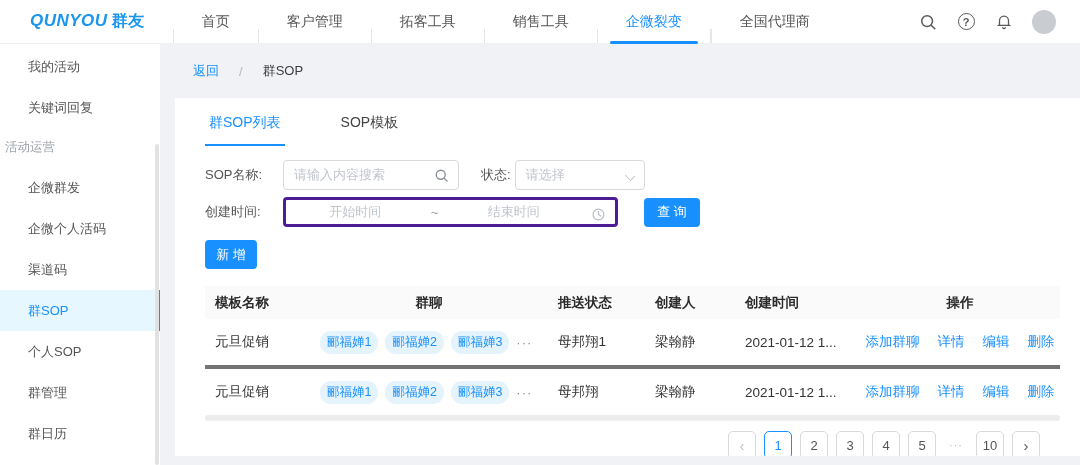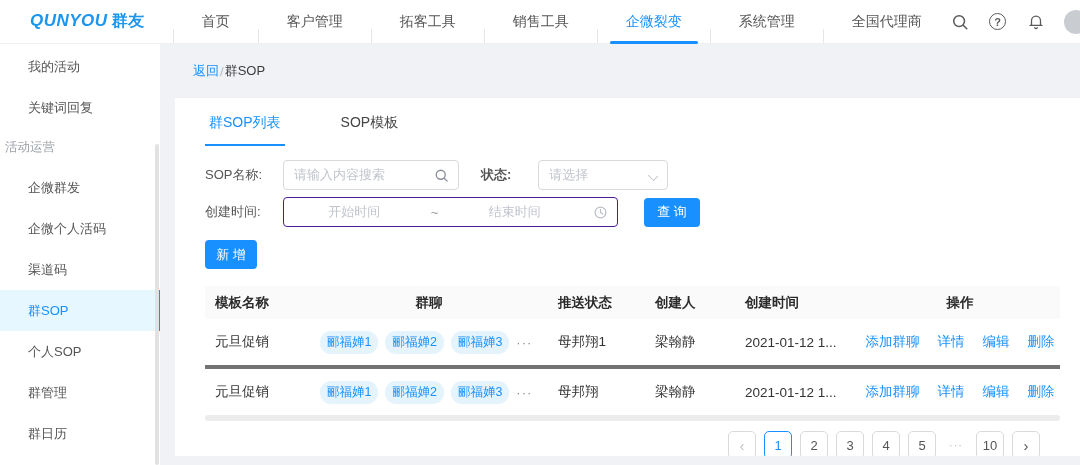--- a/index.html
+++ b/index.html
@@ -35,48 +35,48 @@
     color:#555; cursor:pointer; position:relative; white-space:nowrap; }
   .side-section { height:39px; line-height:39px; padding-left:5px; font-size:12.5px;
     color:#9aa0a6; white-space:nowrap; }
   .side-item.active { background:#e6f7ff; color:#1890ff; }
   .side-item.active::after { content:""; position:absolute; right:0; top:0; bottom:0;
     width:3px; background:#1890ff; }
   .side-scrollbar { position:absolute; right:1px; top:100px; bottom:0; width:4px;
     background:#e2e2e2; border-radius:2px; }
 
   .main { flex:1; background:#f0f2f5; padding:0 0 0 15px; display:flex; flex-direction:column; }
-  .breadcrumb { height:54px; display:flex; align-items:center; gap:1px;
+  .breadcrumb { height:54px; display:flex; align-items:center; gap:20px;
     padding-left:18px; font-size:13px; }
   .bc-back { color:#1890ff; cursor:pointer; }
   .bc-sep { color:#b9b9b9; }
   .bc-current { color:#3c3c3c; }
 
   
   .card { background:#fff; height:358px; padding:0 0 6px 0; overflow:hidden; }
   .tabs { display:flex; gap:52px; padding:0 30px; }
   .tab { padding:16px 4px 12px; font-size:14px; color:#444; cursor:pointer;
     border-bottom:2px solid transparent; }
   .tab.active { color:#1890ff; border-bottom-color:#1890ff; }
 
   .filters { padding:14px 30px 0; font-size:13px; color:#555; }
   .filter-row { display:flex; align-items:center; margin-bottom:7px; }
   .f-label { width:78px; white-space:nowrap; }
   .text-input { position:relative; width:176px; height:30px; border:1px solid #d9d9d9;
     border-radius:4px; display:flex; align-items:center; padding:0 30px 0 10px;
     background:#fff; }
   .placeholder { color:#c0c4cc; font-size:13px; white-space:nowrap; overflow:hidden; }
   .input-icon { position:absolute; right:9px; top:7px; }
-  .f-label2 { margin-left:22px; margin-right:27px; white-space:nowrap;font-weight:bold; }
+  .f-label2 { margin-left:22px; margin-right:4px; white-space:nowrap; }
   .select-box { position:relative; width:130px; height:30px; border:1px solid #d9d9d9;
     border-radius:4px; display:flex; align-items:center; padding:0 26px 0 10px; background:#fff; }
   .chevron { position:absolute; right:10px; top:11px; width:8px; height:8px;
     border-right:1.5px solid #c0c4cc; border-bottom:1.5px solid #c0c4cc;
     transform:rotate(45deg) scaleY(.8); }
-  .range-input { position:relative; width:335px; height:30px; border:1px solid #4c1d95;
+  .range-input { position:relative; width:335px; height:30px; border:3px solid #4c1d95;
     border-radius:4px; display:flex; align-items:center; background:#fff; padding:0 32px 0 0; }
   .range-start,.range-end { flex:1; text-align:center; }
   .range-sep { color:#999; padding:0 6px; }
   .btn { background:#1890ff; color:#fff; border:none; border-radius:4px; font-size:13px;
     cursor:pointer; font-family:inherit; }
   .btn-query { width:56px; height:29px; margin-left:26px; }
   .btn-add { width:52px; height:29px; margin:13px 0 0 30px; display:block; }
 
   
   .table { margin:17px 20px 0 30px; font-size:13.5px; }
@@ -124,21 +124,20 @@
     <div class="nav-item">首页</div>
     <span class="vdiv"></span>
     <div class="nav-item">客户管理</div>
     <span class="vdiv"></span>
     <div class="nav-item">拓客工具</div>
     <span class="vdiv"></span>
     <div class="nav-item">销售工具</div>
     <span class="vdiv"></span>
     <div class="nav-item active">企微裂变</div>
     <span class="vdiv"></span>
-    <div class="nav-item">系统管理</div>
     <span class="vdiv"></span>
     <div class="nav-item">全国代理商</div>
   </nav>
   <div class="top-right">
     <div class="icon-btn">
       <svg width="18" height="18" viewBox="0 0 20 20" fill="none" stroke="#595959" stroke-width="1.7" stroke-linecap="round">
         <circle cx="9" cy="9" r="6"></circle>
           <line x1="13.6" y1="13.6" x2="17.5" y2="17.5"></line>
       </svg>
     </div>

